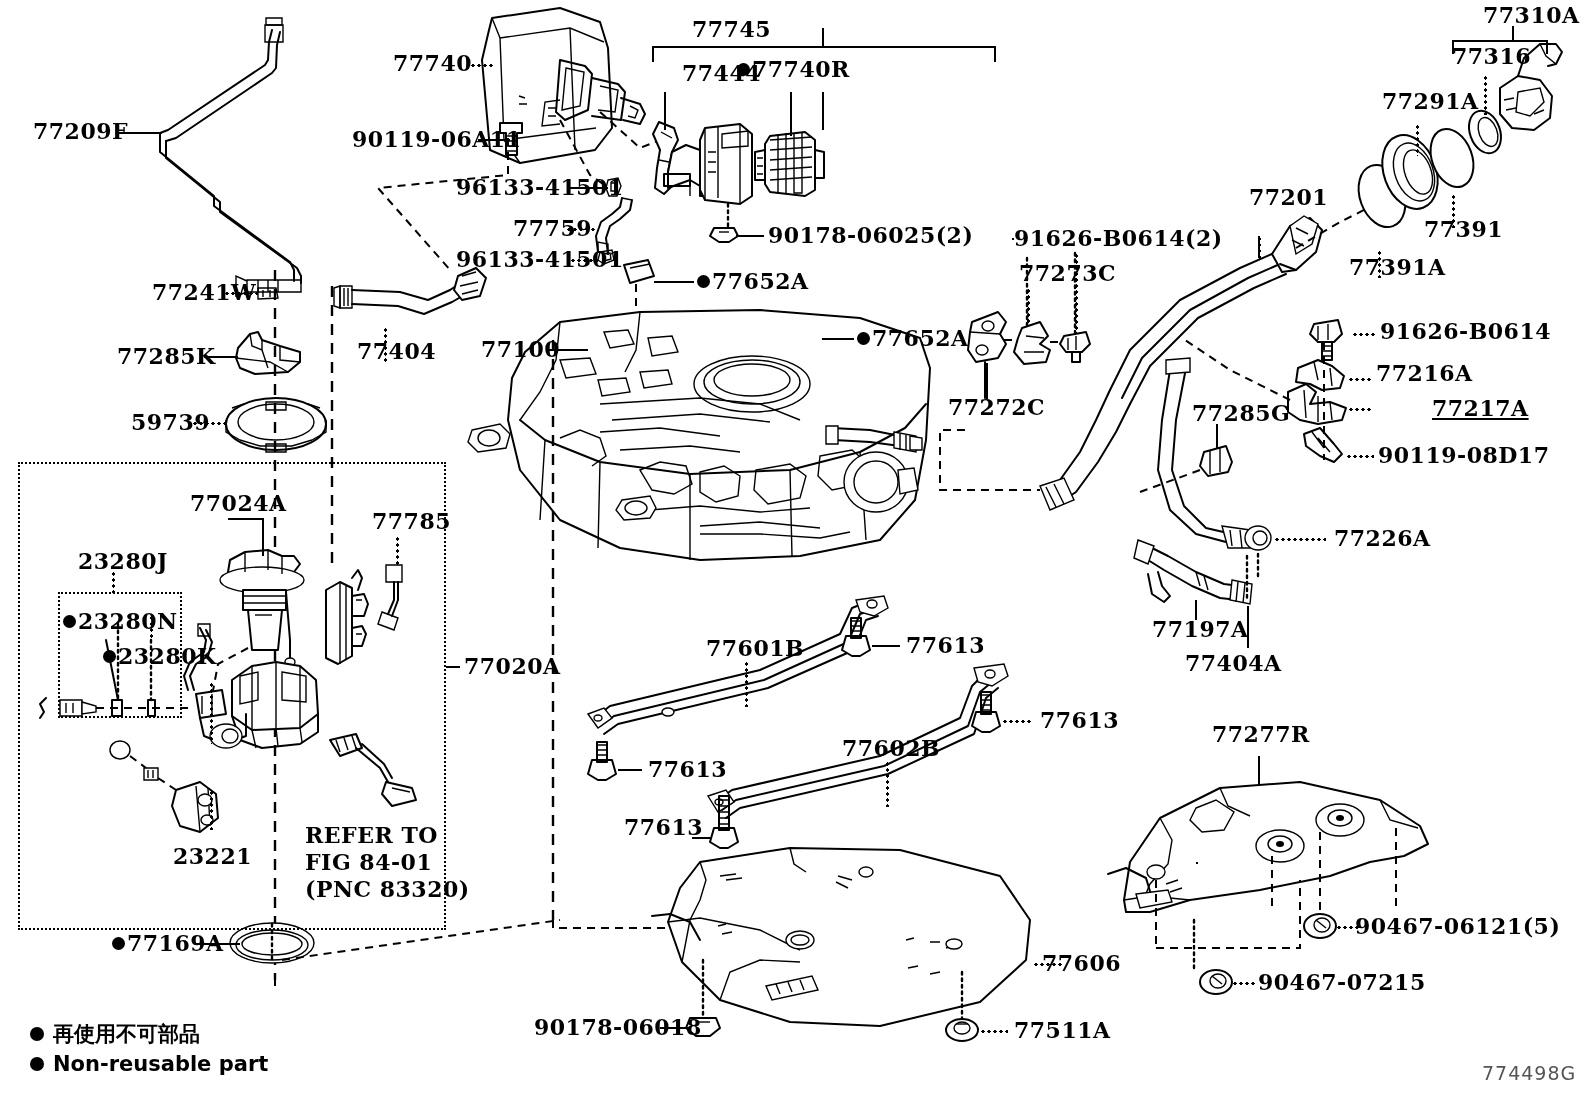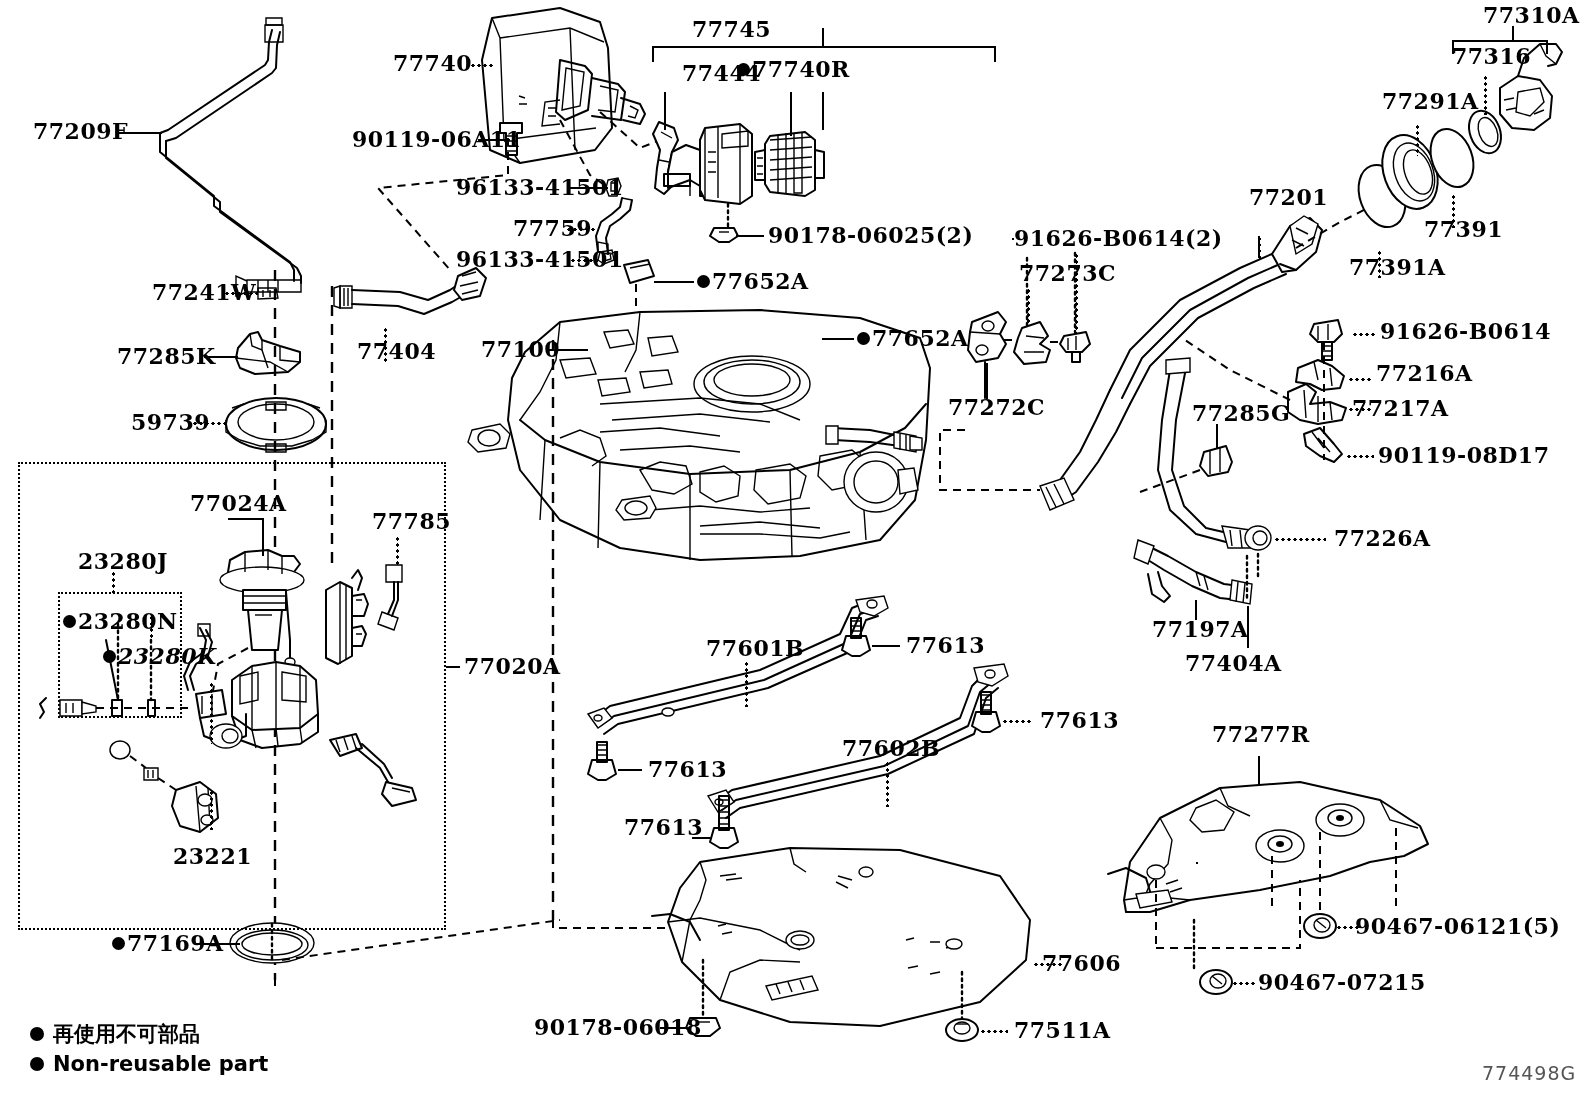--- a/index.html
+++ b/index.html
@@ -644,21 +644,21 @@
   <div class="lbl" style="left:857px;top:327px;"><span class="dot"></span><span>77652A</span></div>
   <div class="lbl" style="left:152px;top:281px;">77241W</div>
   <div class="lbl" style="left:117px;top:345px;">77285K</div>
   <div class="lbl" style="left:131px;top:411px;">59739</div>
   <div class="lbl" style="left:357px;top:340px;">77404</div>
   <div class="lbl" style="left:481px;top:338px;">77100</div>
   <div class="lbl" style="left:190px;top:492px;">77024A</div>
   <div class="lbl" style="left:372px;top:510px;">77785</div>
   <div class="lbl" style="left:78px;top:550px;">23280J</div>
   <div class="lbl" style="left:63px;top:610px;"><span class="dot"></span><span>23280N</span></div>
-  <div class="lbl" style="left:103px;top:645px;font-style:italic;"><span class="dot"></span><span>23280K</span></div>
+  <div class="lbl" style="left:103px;top:645px;"><span class="dot"></span><span>23280K</span></div>
   <div class="lbl" style="left:173px;top:845px;">23221</div>
   <div class="lbl" style="left:464px;top:655px;">77020A</div>
   <div class="lbl" style="left:112px;top:932px;"><span class="dot"></span><span>77169A</span></div>
   <div class="lbl" style="left:706px;top:637px;">77601B</div>
   <div class="lbl" style="left:906px;top:634px;">77613</div>
   <div class="lbl" style="left:648px;top:758px;">77613</div>
   <div class="lbl" style="left:842px;top:737px;">77602B</div>
   <div class="lbl" style="left:1040px;top:709px;">77613</div>
   <div class="lbl" style="left:624px;top:816px;">77613</div>
   <div class="lbl" style="left:1042px;top:952px;text-align:right;">77606</div>
@@ -671,30 +671,35 @@
   <div class="lbl" style="left:1003px;top:262px;margin-left:16px;">77273C</div>
   <div class="lbl" style="left:948px;top:396px;">77272C</div>
   <div class="lbl" style="left:1249px;top:186px;">77201</div>
   <div class="lbl" style="left:1382px;top:90px;">77291A</div>
   <div class="lbl" style="left:1349px;top:256px;">77391A</div>
   <div class="lbl" style="left:1424px;top:218px;">77391</div>
   <div class="lbl" style="left:1452px;top:45px;">77316</div>
   <div class="lbl" style="left:1483px;top:4px;">77310A</div>
   <div class="lbl" style="left:1380px;top:320px;text-align:right;">91626-B0614</div>
   <div class="lbl" style="left:1376px;top:362px;">77216A</div>
-  <div class="lbl" style="left:1352px;top:397px;">77217A</div>
+  <div class="lbl" style="left:1432px;top:397px;text-decoration:underline;">77217A</div>
   <div class="lbl" style="left:1378px;top:444px;">90119-08D17</div>
   <div class="lbl" style="left:1192px;top:402px;">77285G</div>
   <div class="lbl" style="left:1334px;top:527px;">77226A</div>
   <div class="lbl" style="left:1152px;top:618px;">77197A</div>
   <div class="lbl" style="left:1185px;top:652px;">77404A</div>
 
   <div class="leader v" style="left:1247px;top:606px;height:42px;"></div>
   <div class="leader h" style="left:1247px;top:646px;width:2px;"></div>
 
+  <div class="lbl" style="left:305px;top:822px;line-height:1.23;">
+    <div>REFER TO</div>
+    <div>FIG 84-01</div>
+    <div>(PNC 83320)</div>
+  </div>
 
   <div class="legend" style="left:30px;top:1020px;font-family:'DejaVu Sans',sans-serif;">
     <span class="dot"></span><span>再使用不可部品</span>
   </div>
   <div class="legend" style="left:30px;top:1052px;">
     <span class="dot"></span><span>Non-reusable part</span>
   </div>
 
   <div class="figid" style="left:1482px;top:1062px;">774498G</div>
 

